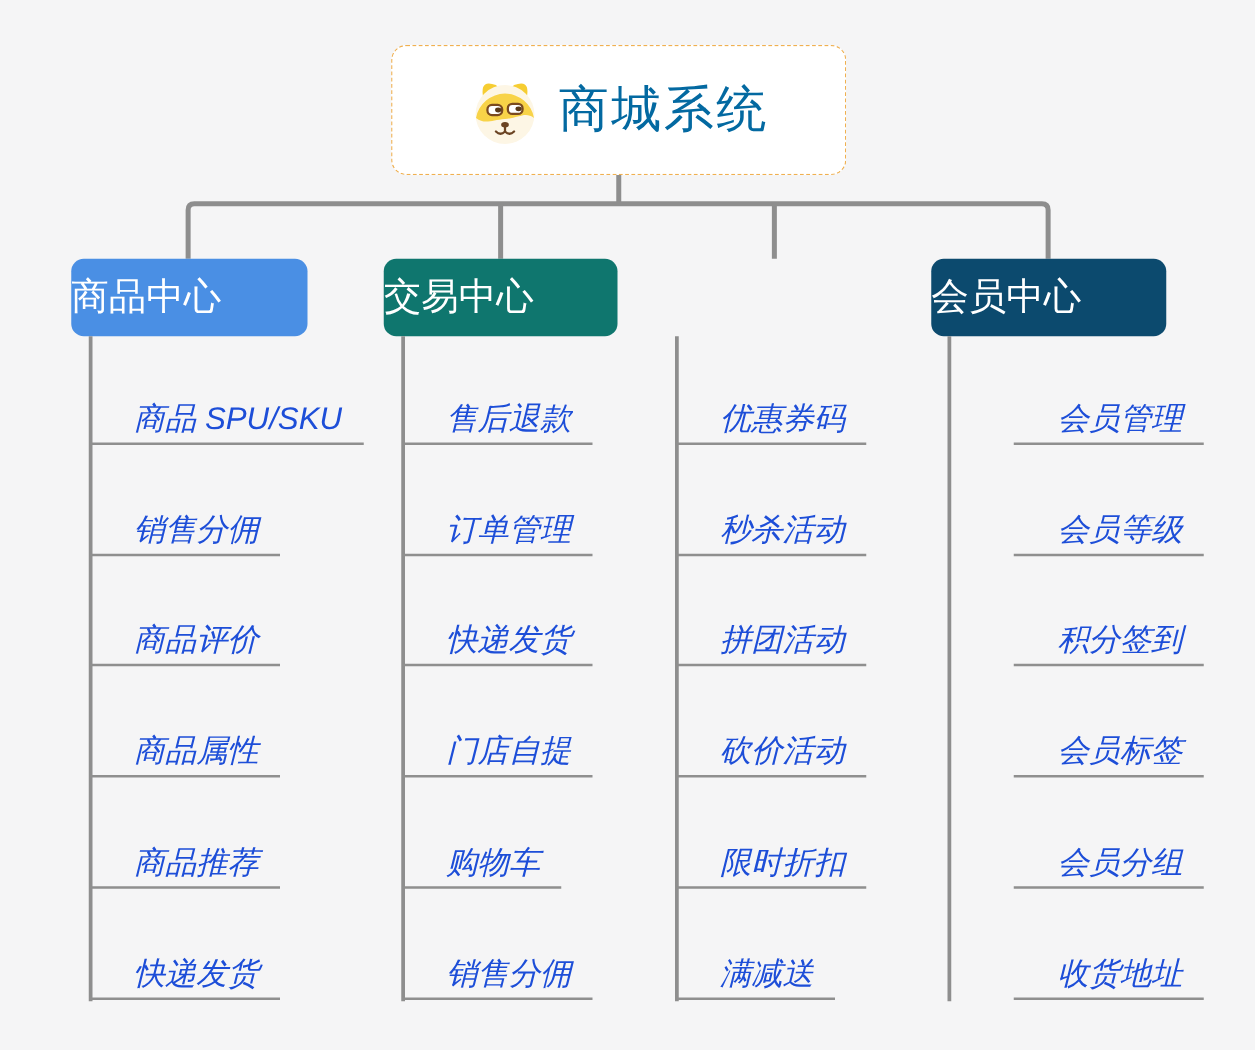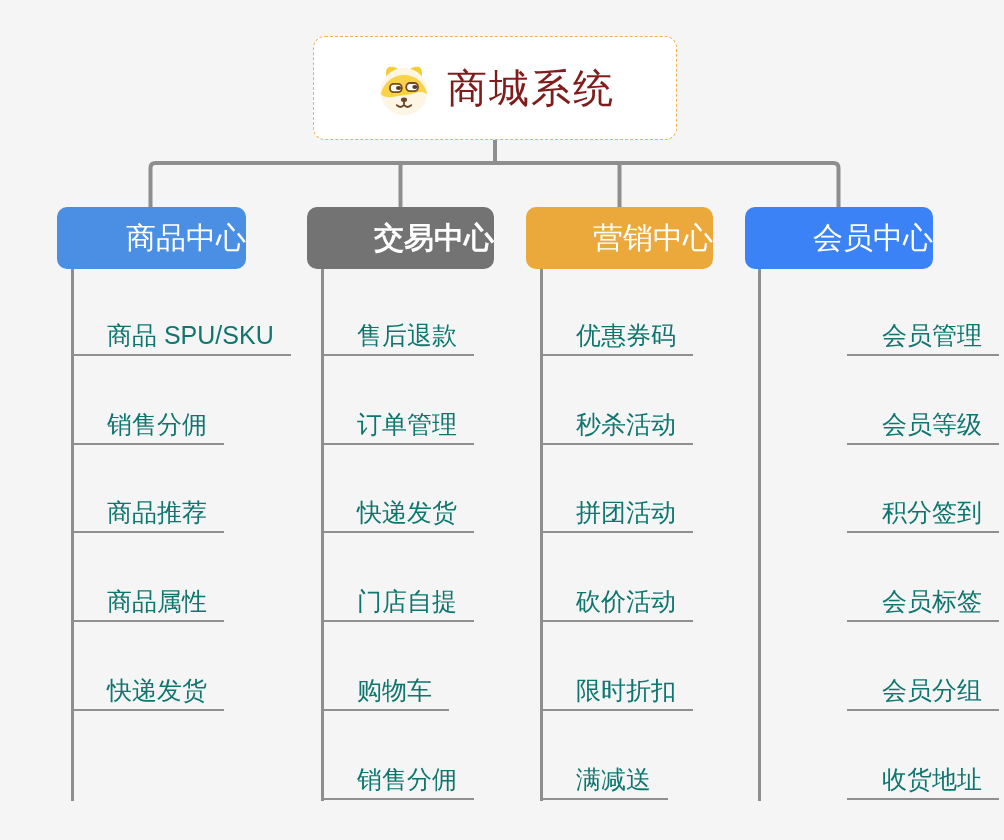--- a/index.html
+++ b/index.html
@@ -25,47 +25,48 @@
   .root-title{
     font-size:40px;line-height:1;color:#f5a623;letter-spacing:2px;white-space:nowrap;
   }
   .dog-icon{width:58px;height:58px;flex:0 0 auto;}
   
   .connector-svg{position:absolute;left:0;top:0;pointer-events:none;}
   
   .branch-node{
     position:absolute;top:207px;height:62px;
     border-radius:10px;
-    display:flex;align-items:center;justify-content:flex-end;
+    display:flex;align-items:center;justify-content:flex-start;
     box-sizing:border-box;
   }
   .branch-label{font-size:30px;line-height:1;color:#ffffff;white-space:nowrap;}
   .b0{left:57px;width:189px;background:#4a8fe4;}
   .b1{left:307px;width:187px;background:#e25958;}
   .b2{left:526px;width:187px;background:#eba93c;}
   .b3{left:745px;width:188px;background:#6fbf3f;}
   
   .branch-spine{
     position:absolute;top:269px;height:532px;width:3px;
     background:#8e8e8e;
   }
   .s0{left:71px;} .s1{left:321px;} .s2{left:540px;} .s3{left:758px;}
   
   .item-col{position:absolute;top:267px;}
-  .c0{left:72px;} .c1{left:322px;} .c2{left:541px;} .c3{left:799px;padding-left:48px;}
+  .c0{left:72px;} .c1{left:322px;} .c2{left:541px;} .c3{left:763px;padding-left:48px;}
   .item{
     height:88.8px;
     display:flex;align-items:flex-end;
   }
   .item-label{
     display:inline-block;
-    font-size:25px;line-height:1;color:#0f766e;
+    font-size:25px;line-height:1;color:#1d4ed8;
     white-space:nowrap;
     padding:0 17px 6px 35px;
     border-bottom:2px solid #8f8f8f;
+    font-style:italic;
   }
 </style>
 </head>
 <body>
 
 <div class="canvas">
 
   <svg class="connector-svg" width="1004" height="840" viewBox="0 0 1004 840">
     <g stroke="#8e8e8e" stroke-width="4" fill="none">
       <path d="M495 140 V163"></path>
@@ -81,53 +82,53 @@
       <path d="M51 22 Q55 4 40 10 L35 15 Q44 17 51 22 Z" fill="#f6cd32"></path>
       <circle cx="32" cy="36" r="26" fill="#fdf6e5"></circle>
       <path d="M6.4 39 A26 26 0 0 1 57.6 39 C 50 33 44 39 32 40 C 20 41 14 45 6.4 39 Z" fill="#f8d348"></path>
       <rect x="16.5" y="27.5" width="13" height="9" rx="4" fill="#ffffff" stroke="#7a4a1f" stroke-width="2"></rect>
       <rect x="34.5" y="26.5" width="13" height="9" rx="4" fill="#ffffff" stroke="#7a4a1f" stroke-width="2"></rect>
       <ellipse cx="26" cy="32" rx="2.8" ry="2.2" fill="#5a3a1a"></ellipse>
       <ellipse cx="44" cy="31" rx="2.8" ry="2.2" fill="#5a3a1a"></ellipse>
       <ellipse cx="32" cy="45" rx="3.4" ry="2.4" fill="#6b4423"></ellipse>
       <path d="M32 47 V51 M24 51 Q28 55 32 51 Q36 55 40 51" stroke="#6b4423" stroke-width="2" fill="none" stroke-linecap="round"></path>
     </svg>
-    <span class="root-title" style="color: #7f1d1d; text-align: center;">商城系统</span>
+    <span class="root-title" style="color: #0369a1; text-align: center;">商城系统</span>
   </div>
 
   <div class="branch-node b0" style="background: rgb(74, 143, 228);">
     <span class="branch-label">商品中心</span>
   </div>
-  <div class="branch-node b1" style="background: #737373; font-weight: bold;">
+  <div class="branch-node b1" style="background: #0f766e;">
     <span class="branch-label">交易中心</span>
   </div>
-  <div class="branch-node b2" style="background: rgb(235, 169, 60);">
-    <span class="branch-label">营销中心</span>
-  </div>
-  <div class="branch-node b3" style="background: #3b82f6;">
+  <div class="branch-node b3" style="background: #0c4a6e;">
     <span class="branch-label">会员中心</span>
   </div>
 
   <div class="branch-spine s0"></div>
   <div class="branch-spine s1"></div>
   <div class="branch-spine s2"></div>
   <div class="branch-spine s3"></div>
 
   <div class="item-col c0">
     <div class="item">
         <span class="item-label">商品 SPU/SKU</span>
       </div>
     <div class="item">
         <span class="item-label">销售分佣</span>
       </div>
     <div class="item">
-        <span class="item-label">商品推荐</span>
+        <span class="item-label">商品评价</span>
       </div>
     <div class="item">
         <span class="item-label">商品属性</span>
+      </div>
+    <div class="item">
+        <span class="item-label">商品推荐</span>
       </div>
     <div class="item">
         <span class="item-label">快递发货</span>
       </div>
   </div>
 
   <div class="item-col c1">
     <div class="item">
         <span class="item-label">售后退款</span>
       </div>

